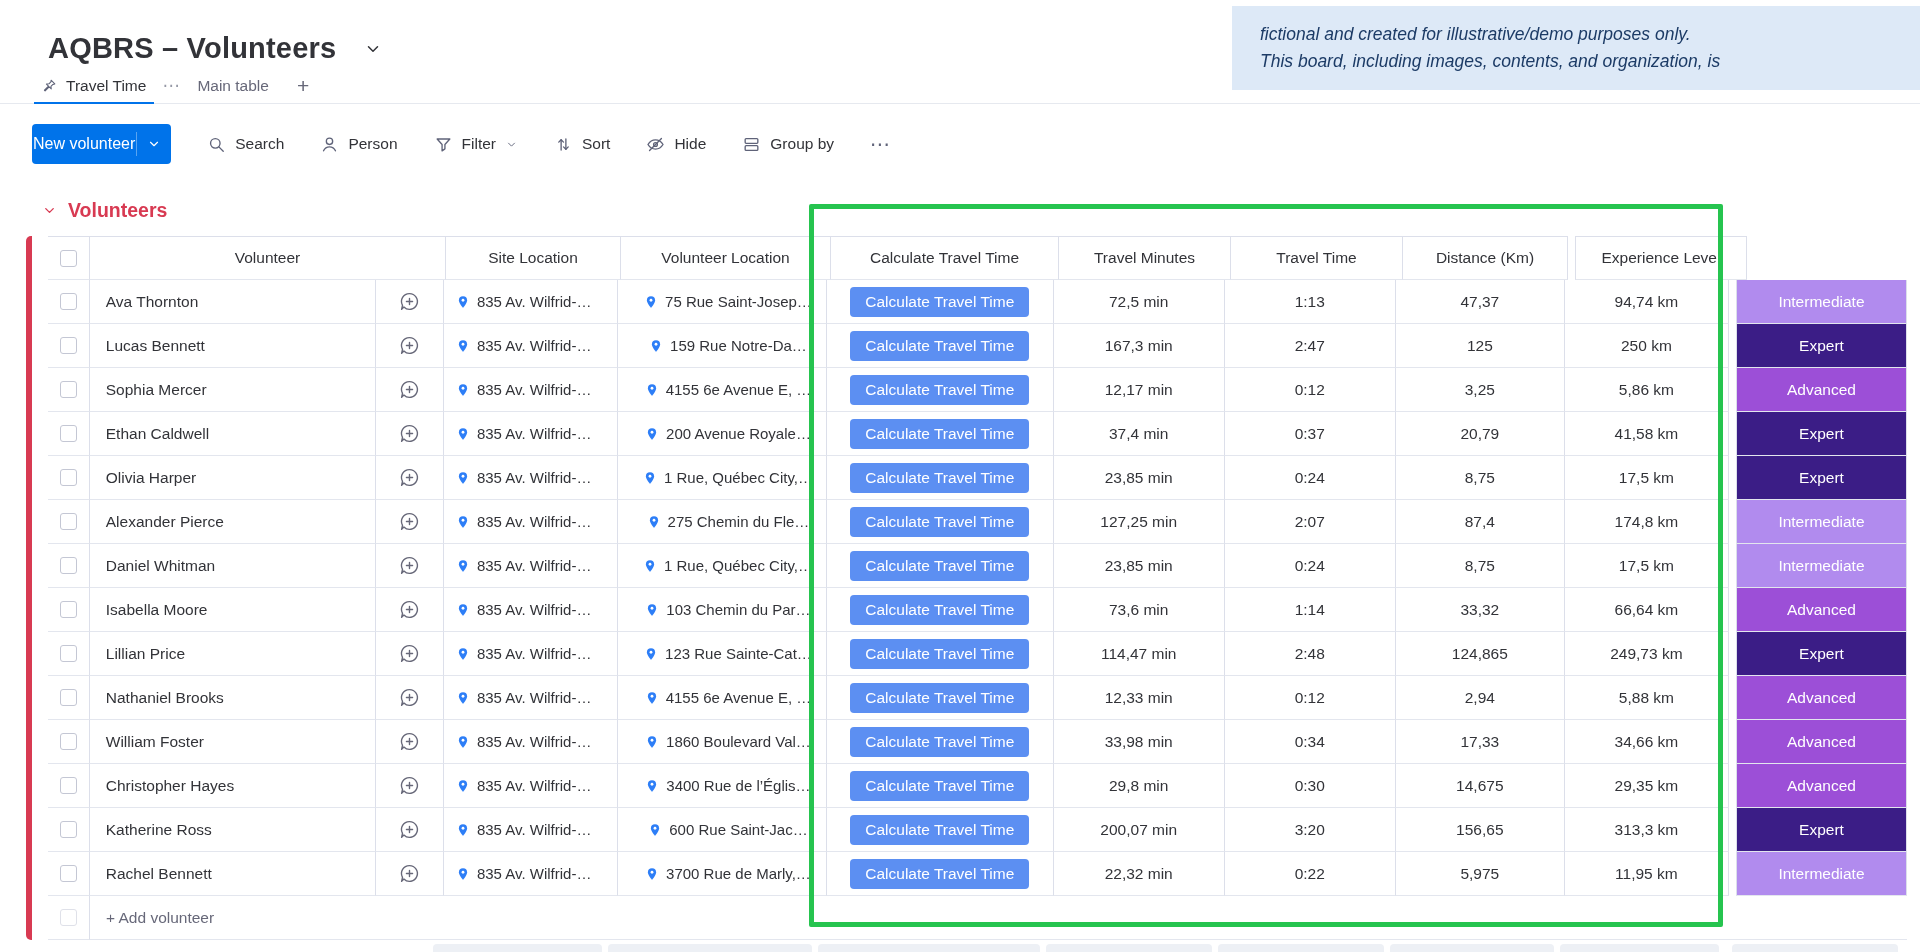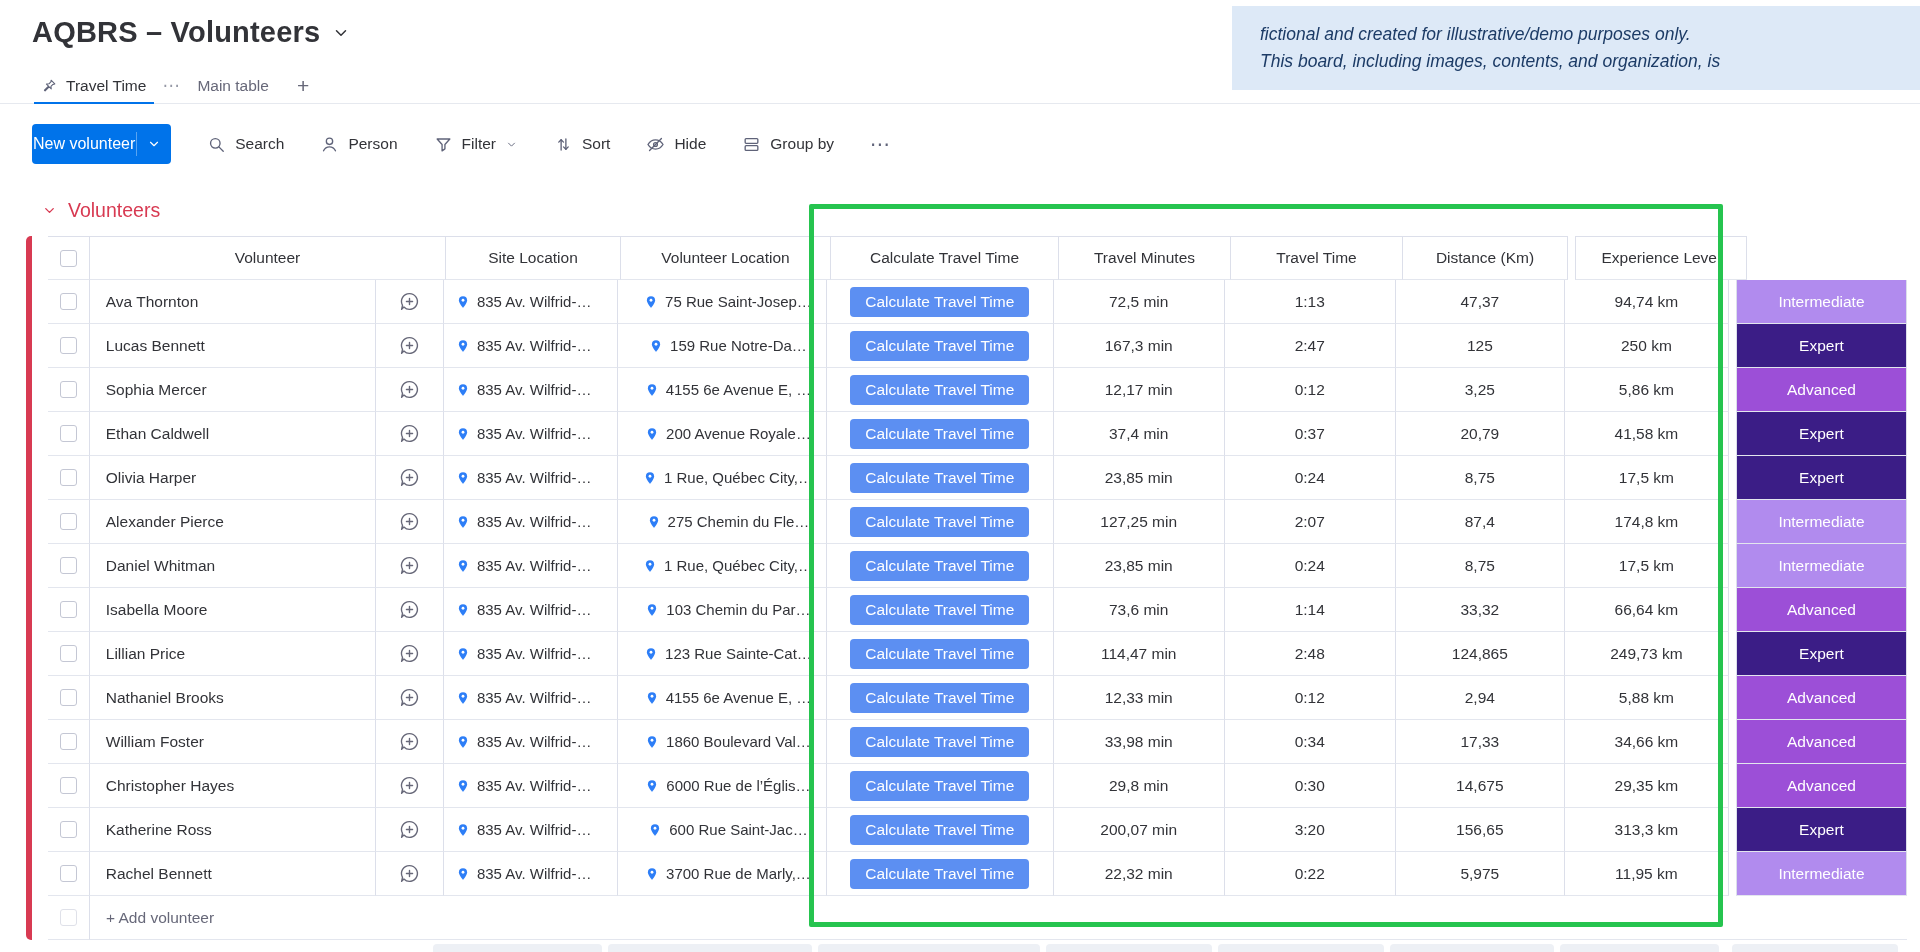--- a/index.html
+++ b/index.html
@@ -14,21 +14,21 @@
     --line-soft:#e3e6ee;
   }
   *{box-sizing:border-box}
   html,body{margin:0;padding:0}
   body{
     width:1920px;height:952px;overflow:hidden;background:#fff;position:relative;
     font-family:"Liberation Sans","DejaVu Sans",sans-serif;color:var(--ink);
   }
   
   .board-header{position:absolute;top:16px;left:32px;display:flex;align-items:center;gap:12px}
-  .board-title{font-size:29px;font-weight:600;margin:0;letter-spacing:.2px}
+  .board-title{font-size:29px;font-weight:600;margin:16px;letter-spacing:.2px}
   .chev-svg{stroke:var(--ink);fill:none;stroke-width:2;stroke-linecap:round;stroke-linejoin:round}
   .disclaimer{
     position:absolute;top:6px;right:0;width:688px;min-height:78px;background:#dde9f7;
     padding:15px 28px;font-style:italic;font-size:17.5px;line-height:1.55;color:#1c3b66;font-weight:500;
   }
   
   .tabs{position:absolute;top:68px;left:0;right:0;height:36px;border-bottom:1px solid #e6e9ef;display:flex;align-items:stretch;padding-left:30px}
   .tab{display:flex;align-items:center;gap:9px;padding:0 12px;font-size:15.5px;position:relative;cursor:default}
   .tab.active{color:var(--ink);font-weight:400}
   .tab.active::after{content:"";position:absolute;left:4px;right:4px;bottom:-1px;height:2px;background:var(--primary-blue)}
@@ -39,21 +39,21 @@
   .toolbar{position:absolute;top:124px;left:32px;display:flex;align-items:center;gap:36px;height:40px}
   .btn-new{display:flex;align-items:center;background:var(--primary-blue);color:#fff;border-radius:4px;height:40px;font-size:16px}
   .btn-new .label{padding:0 1px}
   .btn-new .split{width:1px;height:24px;background:rgba(255,255,255,.35)}
   .btn-new .caret{width:34px;display:flex;justify-content:center}
   .tool{display:flex;align-items:center;gap:9px;font-size:15.5px;color:var(--ink);cursor:default}
   .tool-icon{stroke:#5f6379;fill:none;stroke-width:1.7;stroke-linecap:round;stroke-linejoin:round}
   .tool .mini-caret{stroke:#5f6379;fill:none;stroke-width:1.7}
   .tool-more{color:#5f6379;font-size:20px;letter-spacing:2px}
   
-  .group-header{position:absolute;top:199px;left:42px;display:flex;align-items:center;gap:11px;color:var(--group-red);font-weight:400;font-size:19.5px}
+  .group-header{position:absolute;top:199px;left:42px;display:flex;align-items:center;gap:11px;color:var(--group-red);font-weight:700;font-size:19.5px}
   .group-chev{stroke:var(--group-red);fill:none;stroke-width:2.2;stroke-linecap:round;stroke-linejoin:round}
   
   .table{position:absolute;top:236px;left:26px;width:1881px}
   .red-strip{position:absolute;left:0;top:0;width:6px;height:704px;background:var(--group-red);border-radius:5px 0 0 5px;z-index:2}
   .trow{display:flex;height:44px;padding-left:22px}
   .cell{
     display:flex;align-items:center;justify-content:center;height:100%;
     border-right:1px solid var(--line);border-bottom:1px solid var(--line-soft);
     font-size:15.5px;background:#fff;overflow:hidden;white-space:nowrap;
   }
@@ -753,21 +753,21 @@
             <path fill="#2d7ef7" d="M12 2a7 7 0 0 0-7 7c0 5.2 7 13 7 13s7-7.8 7-13a7 7 0 0 0-7-7z"></path>
             <circle cx="12" cy="9" r="2.4" fill="#fff"></circle>
           </svg>
       <span class="loc-text">835 Av. Wilfrid-…</span>
     </div>
     <div class="cell c-vloc">
       <svg class="pin-svg" width="14" height="14" viewBox="0 0 24 24">
             <path fill="#2d7ef7" d="M12 2a7 7 0 0 0-7 7c0 5.2 7 13 7 13s7-7.8 7-13a7 7 0 0 0-7-7z"></path>
             <circle cx="12" cy="9" r="2.4" fill="#fff"></circle>
           </svg>
-      <span class="loc-text">6000 Rue de l’Églis…</span>
+      <span class="loc-text">3400 Rue de l’Églis…</span>
     </div>
     <div class="cell c-calc">
       <button class="calc-btn">Calculate Travel Time</button>
     </div>
     <div class="cell c-min">
           <span>29,8 min</span>
         </div>
     <div class="cell c-time">
           <span>0:30</span>
         </div>

